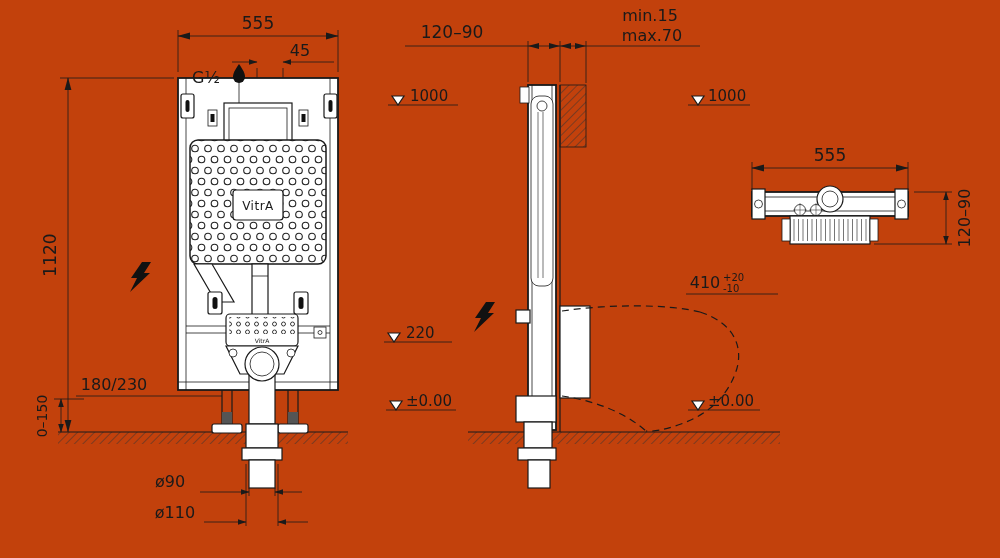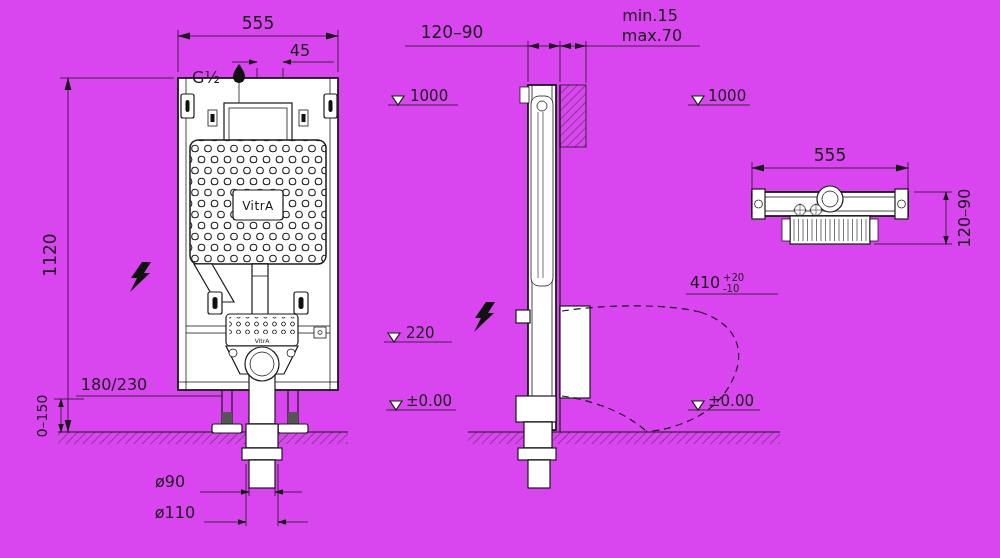--- a/index.html
+++ b/index.html
@@ -1,17 +1,17 @@
 <!DOCTYPE html>
 <html><head>
 <meta charset="utf-8">
 <style>
   html,body{margin:0;padding:0;background:#ffffff;}
   .canvas{
-    width:1000px;height:558px;background:#d946ef;position:relative;
+    width:1000px;height:558px;background:#c2410c;position:relative;
     font-family:"DejaVu Sans", sans-serif;
   }
   svg{display:block;}
   text{fill:#1a1a1a;font-family:"DejaVu Sans", sans-serif;}
   .thin{stroke:#1a1a1a;stroke-width:0.8;fill:none;}
   .med{stroke:#1a1a1a;stroke-width:1.2;fill:none;}
   .thick{stroke:#1a1a1a;stroke-width:1.8;fill:none;}
   .wfill{fill:#ffffff;}
 </style>
 </head>

